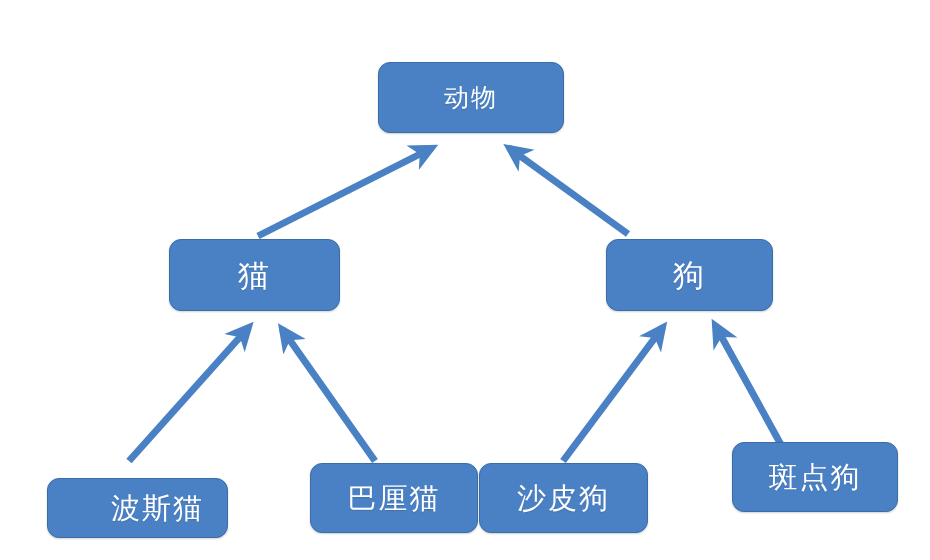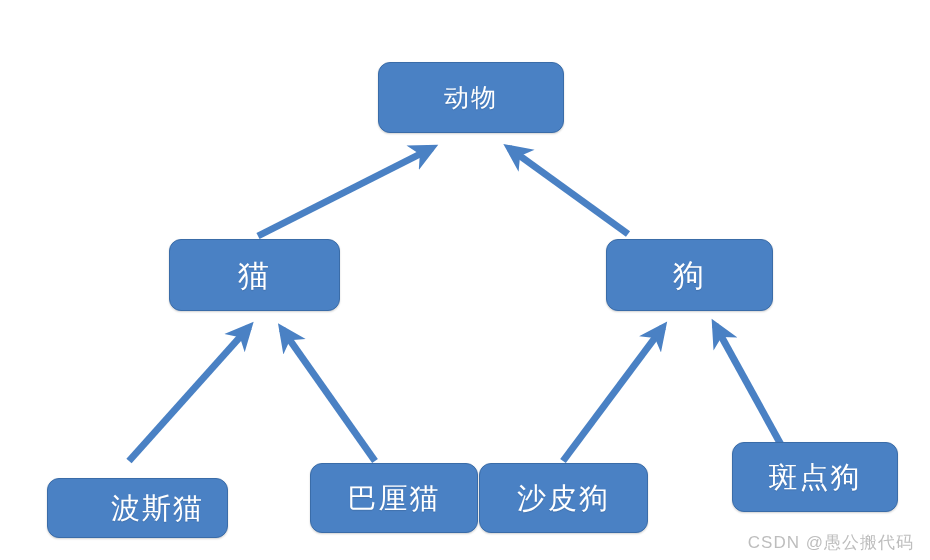--- a/index.html
+++ b/index.html
@@ -98,15 +98,14 @@
         <span class="node-label" style="color: rgb(255, 255, 255);">巴厘猫</span>
       </div>
       <div class="node level-3" style="left: 479px; top: 463px; width: 169px; height: 70px; background: rgb(74, 129, 196); border-color: rgb(58, 108, 168); justify-content: center;">
         <span class="node-label" style="color: rgb(255, 255, 255);">沙皮狗</span>
       </div>
       <div class="node level-3" style="left: 732px; top: 442px; width: 166px; height: 70px; background: rgb(74, 129, 196); border-color: rgb(58, 108, 168);">
         <span class="node-label" style="color: rgb(255, 255, 255);">斑点狗</span>
       </div>
     </div>
 
-  <div id="watermark">CSDN @愚公搬代码</div>
 
 </div>
 
 </body></html>

